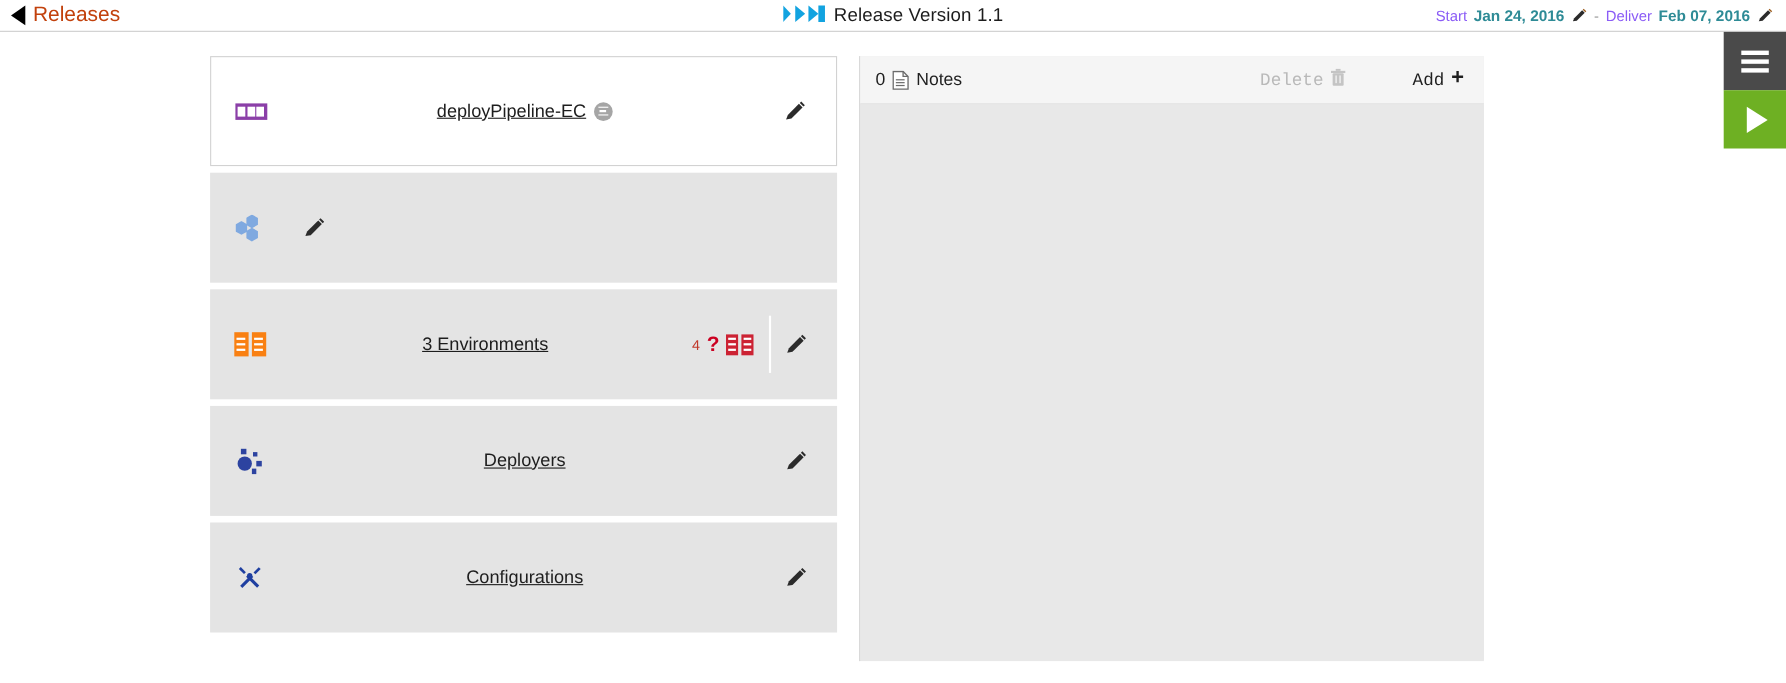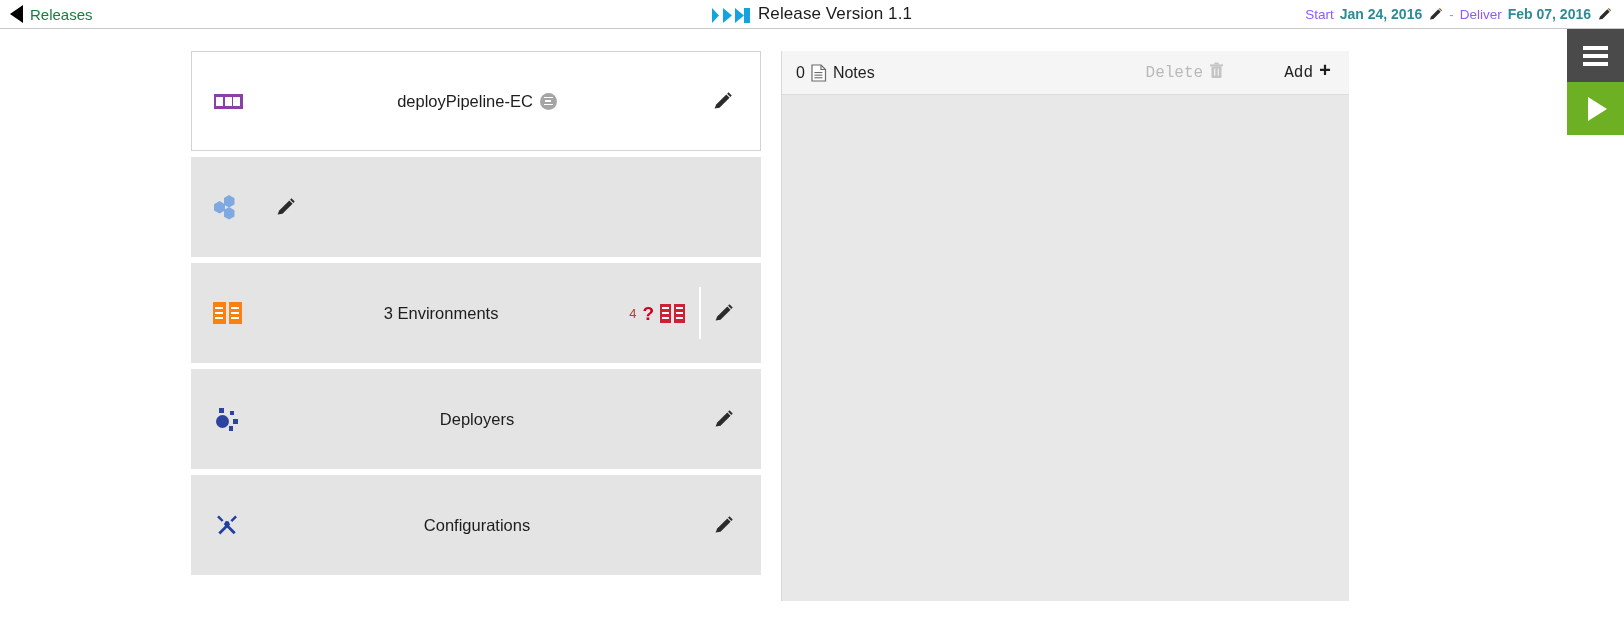--- a/index.html
+++ b/index.html
@@ -26,30 +26,30 @@
     padding-left: 10px;
     cursor: pointer;
   }
   .back-tri {
     width: 0; height: 0;
     border-top: 9px solid transparent;
     border-bottom: 9px solid transparent;
     border-right: 13px solid #000000;
   }
   .tb-left-label {
-    font-size: 15px;
-    color: #15803d;
+    font-size: 19px;
+    color: #c2410c;
   }
 
   .tb-center {
     position: absolute;
     left: 50%;
     transform: translateX(-50%);
     display: flex;
-    align-items: flex-end;
+    align-items: flex-start;
     gap: 2px;
   }
   .logo-chevrons { display: flex; align-items: center; gap: 1px; }
   .logo-chevrons svg { display: block; }
   .tb-title {
     font-size: 17px;
     color: #1c1c1c;
     letter-spacing: .1px;
   }
 
@@ -112,20 +112,21 @@
   .card-title {
     flex: 1;
     text-align: left;
     font-size: 16.5px;
     color: #1d1d1d;
     display: flex;
     align-items: center;
     justify-content: center;
     gap: 7px;
     margin-left: -10px;
+    text-decoration: underline;
   }
   .badge-menu {
     width: 17px; height: 17px;
     border-radius: 50%;
     background: #a5a5a5;
     display: inline-flex;
     flex-direction: column;
     justify-content: center;
     align-items: center;
     gap: 2px;

